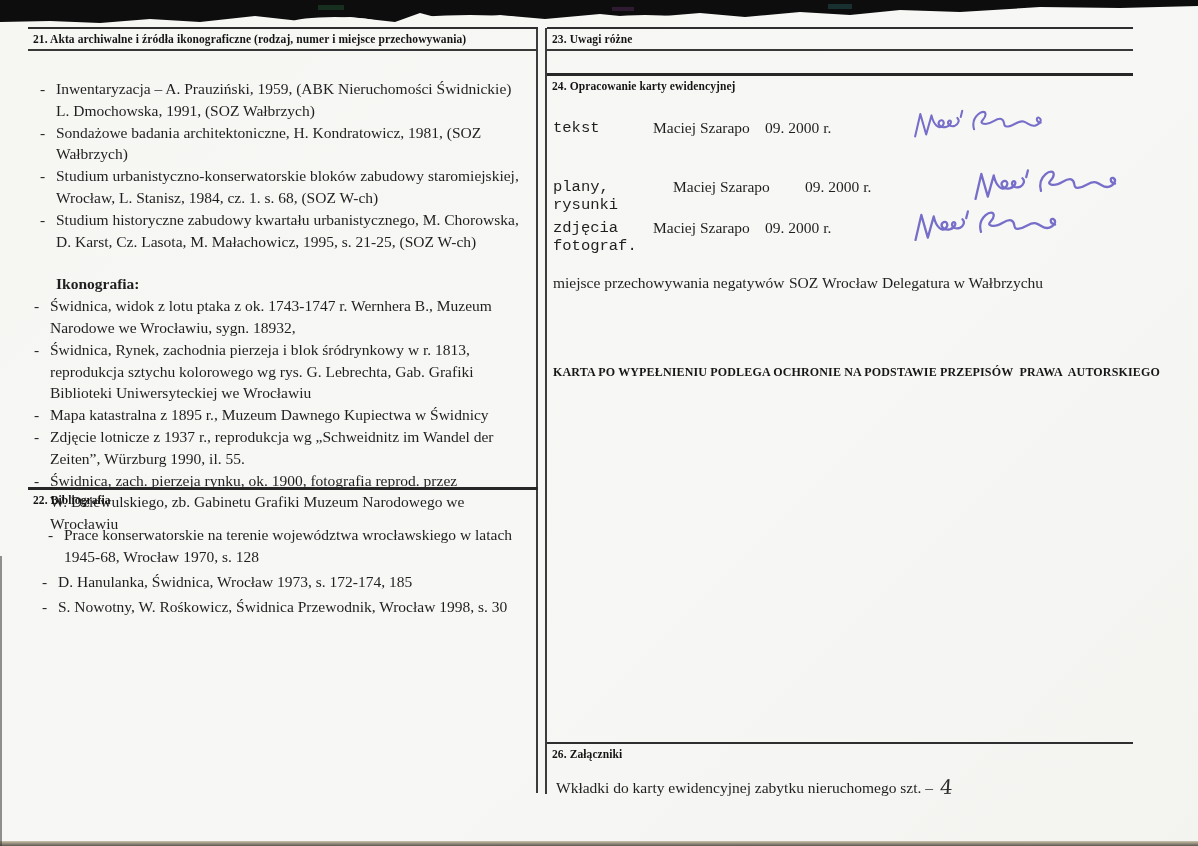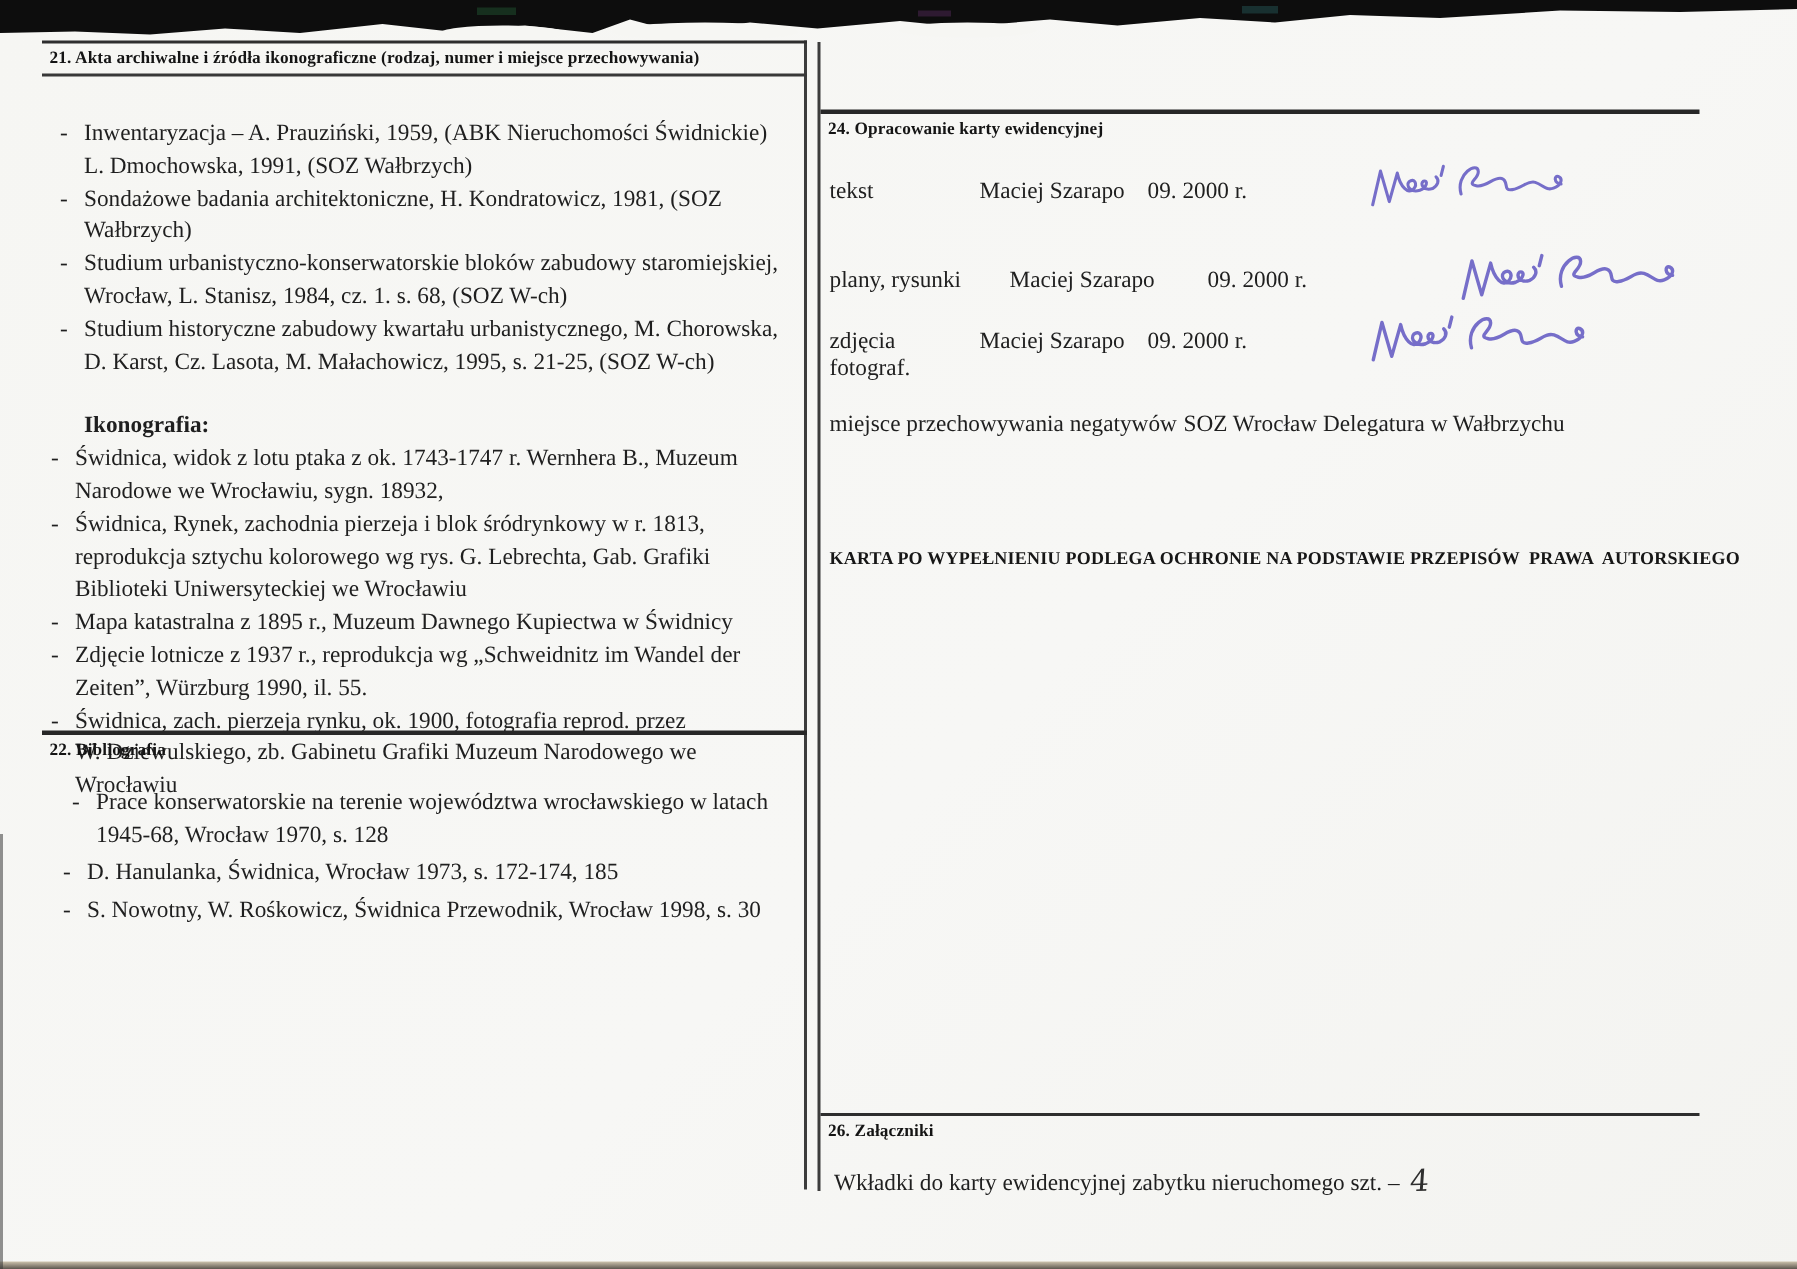--- a/index.html
+++ b/index.html
@@ -42,21 +42,21 @@
   
   #s23{left:547px;top:27px;width:586px;}
   #s24{left:547px;top:73px;width:586px;}
   #s25{left:547px;top:489px;width:586px;}
   #s26{left:547px;top:742px;width:586px;}
   .c24-body{padding:0 2px 0 6px;font-size:15.5px;}
   .c24-row{display:flex;align-items:flex-start;height:22px;}
   .c24-row.r1{margin-top:23px;}
   .c24-row.r2{margin-top:37px;gap:20px;}
   .c24-row.r3{margin-top:19px;}
-  .c24-label{width:100px;flex:none;}
+  .c24-label{width:100px;flex:none;font-family:Liberation Mono, monospace;}
   .c24-name{width:112px;flex:none;}
   .c24-date{width:118px;flex:none;}
   .sig{flex:none;margin-left:26px;position:relative;top:-13px;
     stroke:#6c63c6;fill:none;stroke-width:2.4;stroke-linecap:round;stroke-linejoin:round;opacity:.92;
     transform:rotate(-2deg);}
   .c24-neg{display:flex;margin-top:33px;height:22px;}
   .neg-label{width:236px;flex:none;}
   .copyright{margin-top:69px;font-size:12px;font-weight:bold;letter-spacing:.15px;white-space:pre;color:#161616;}
   .c26-text{padding:10px 0 0 9px;font-size:15.5px;}
   .hand4{display:inline-block;font-family:"DejaVu Serif",serif;font-size:20px;color:#2e2e2e;
@@ -167,20 +167,25 @@
         <span class="dash">-</span>
         <span class="txt">D. Hanulanka, Świdnica, Wrocław 1973, s. 172-174, 185</span>
       </div>
       <div class="li">
         <span class="dash">-</span>
         <span class="txt">S. Nowotny, W. Rośkowicz, Świdnica Przewodnik, Wrocław 1998, s. 30</span>
       </div>
     </div>
   </section>
 
+  <section class="sec" id="s23">
+    <div class="sec-header boxed">
+      <span>23. Uwagi różne</span>
+    </div>
+  </section>
 
   <section class="sec" id="s24">
     <div class="sec-header topline3">
       <span>24. Opracowanie karty ewidencyjnej</span>
     </div>
     <div class="c24-body">
 
       <div class="c24-row r1">
         <span class="c24-label">tekst</span>
         <span class="c24-name">Maciej Szarapo</span>

